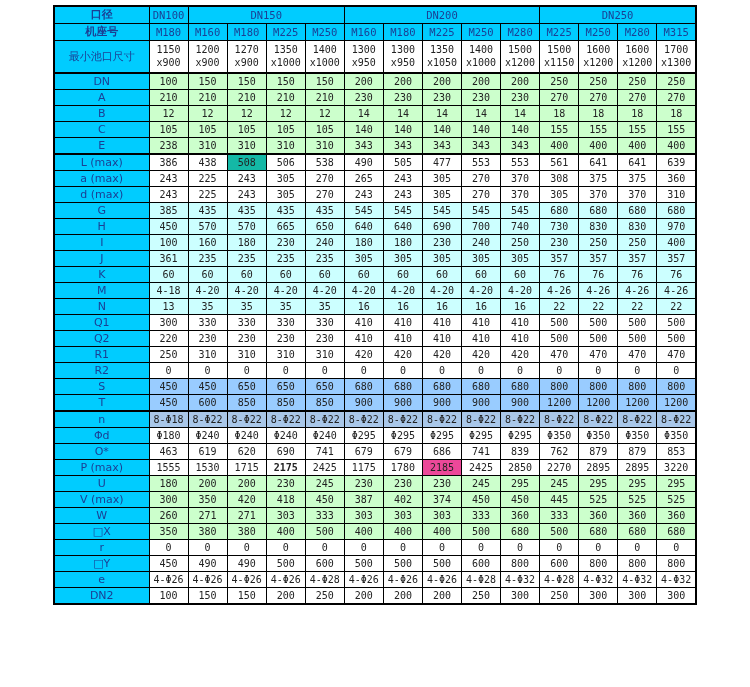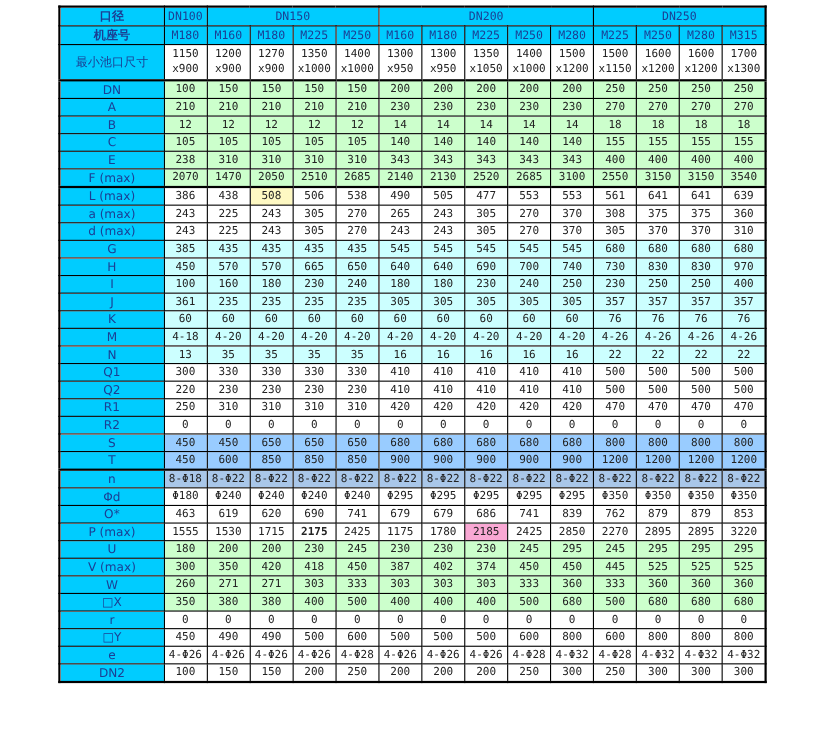--- a/index.html
+++ b/index.html
@@ -200,42 +200,25 @@
         <td class="dat" style="background: rgb(204, 255, 204);">343</td>
         <td class="dat" style="background: rgb(204, 255, 204);">343</td>
         <td class="dat" style="background: rgb(204, 255, 204);">343</td>
         <td class="dat" style="background: rgb(204, 255, 204);">343</td>
         <td class="dat" style="background: rgb(204, 255, 204);">343</td>
         <td class="dat" style="background: rgb(204, 255, 204);">400</td>
         <td class="dat" style="background: rgb(204, 255, 204);">400</td>
         <td class="dat" style="background: rgb(204, 255, 204);">400</td>
         <td class="dat" style="background: rgb(204, 255, 204);">400</td>
       </tr>
-      <tr>
-        <td class="lbl">F (max)</td>
-        <td class="dat" style="background: rgb(204, 255, 204);">2070</td>
-        <td class="dat" style="background: rgb(204, 255, 204);">1470</td>
-        <td class="dat" style="background: rgb(204, 255, 204);">2050</td>
-        <td class="dat" style="background: rgb(204, 255, 204);">2510</td>
-        <td class="dat" style="background: rgb(204, 255, 204);">2685</td>
-        <td class="dat" style="background: rgb(204, 255, 204);">2140</td>
-        <td class="dat" style="background: rgb(204, 255, 204);">2130</td>
-        <td class="dat" style="background: rgb(204, 255, 204);">2520</td>
-        <td class="dat" style="background: rgb(204, 255, 204);">2685</td>
-        <td class="dat" style="background: rgb(204, 255, 204);">3100</td>
-        <td class="dat" style="background: rgb(204, 255, 204);">2550</td>
-        <td class="dat" style="background: rgb(204, 255, 204);">3150</td>
-        <td class="dat" style="background: rgb(204, 255, 204);">3150</td>
-        <td class="dat" style="background: rgb(204, 255, 204);">3540</td>
-      </tr>
       <tr class="sep">
         <td class="lbl">L (max)</td>
         <td class="dat" style="background: rgb(255, 255, 255);">386</td>
         <td class="dat" style="background: rgb(255, 255, 255);">438</td>
-        <td class="dat" style="background: #fef9c3;">508</td>
+        <td class="dat" style="background: #14b8a6;">508</td>
         <td class="dat" style="background: rgb(255, 255, 255);">506</td>
         <td class="dat" style="background: rgb(255, 255, 255);">538</td>
         <td class="dat" style="background: rgb(255, 255, 255);">490</td>
         <td class="dat" style="background: rgb(255, 255, 255);">505</td>
         <td class="dat" style="background: rgb(255, 255, 255);">477</td>
         <td class="dat" style="background: rgb(255, 255, 255);">553</td>
         <td class="dat" style="background: rgb(255, 255, 255);">553</td>
         <td class="dat" style="background: rgb(255, 255, 255);">561</td>
         <td class="dat" style="background: rgb(255, 255, 255);">641</td>
         <td class="dat" style="background: rgb(255, 255, 255);">641</td>
@@ -549,21 +532,21 @@
       </tr>
       <tr>
         <td class="lbl">P (max)</td>
         <td class="dat" style="background: rgb(255, 255, 255);">1555</td>
         <td class="dat" style="background: rgb(255, 255, 255);">1530</td>
         <td class="dat" style="background: rgb(255, 255, 255);">1715</td>
         <td class="dat" style="background: rgb(255, 255, 255); font-weight: bold;">2175</td>
         <td class="dat" style="background: rgb(255, 255, 255);">2425</td>
         <td class="dat" style="background: rgb(255, 255, 255);">1175</td>
         <td class="dat" style="background: rgb(255, 255, 255);">1780</td>
-        <td class="dat" style="background: #f9a8d4;">2185</td>
+        <td class="dat" style="background: #ec4899;">2185</td>
         <td class="dat" style="background: rgb(255, 255, 255);">2425</td>
         <td class="dat" style="background: rgb(255, 255, 255);">2850</td>
         <td class="dat" style="background: rgb(255, 255, 255);">2270</td>
         <td class="dat" style="background: rgb(255, 255, 255);">2895</td>
         <td class="dat" style="background: rgb(255, 255, 255);">2895</td>
         <td class="dat" style="background: rgb(255, 255, 255);">3220</td>
       </tr>
       <tr>
         <td class="lbl">U</td>
         <td class="dat" style="background: rgb(204, 255, 204);">180</td>

